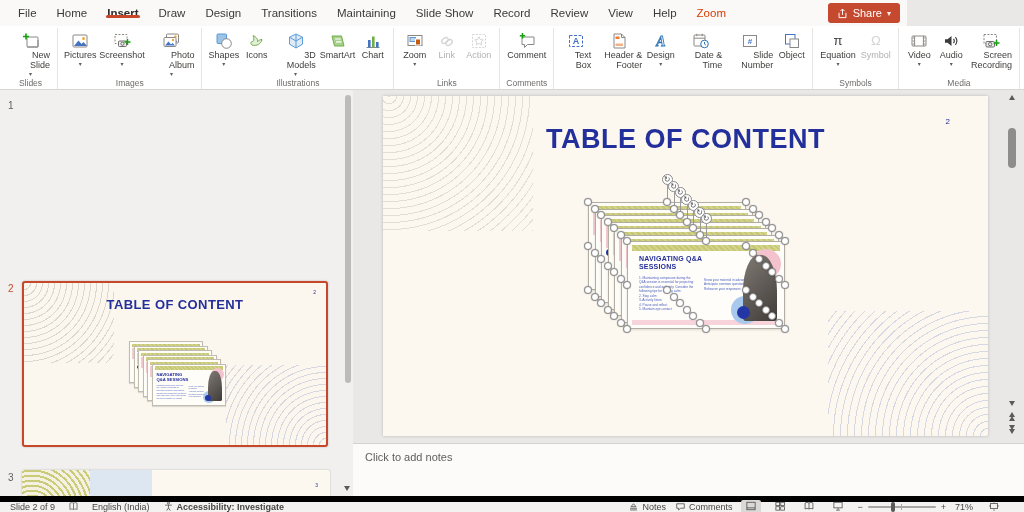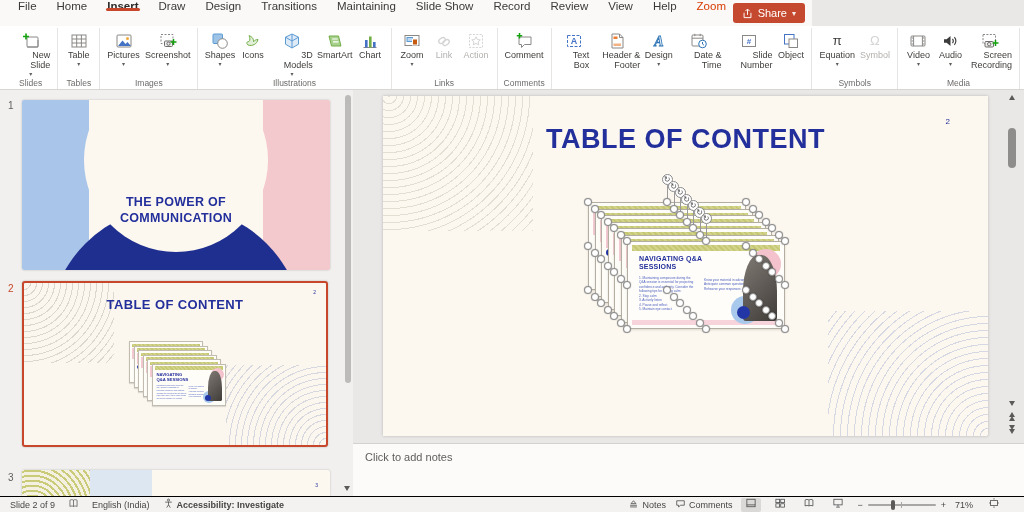--- a/index.html
+++ b/index.html
@@ -1,21 +1,21 @@
 <!DOCTYPE html>
 <html><head>
 <meta charset="utf-8">
 <style>
   * { margin:0; padding:0; box-sizing:border-box; }
   html,body { width:1024px; height:512px; overflow:hidden; }
   body { font-family:"Liberation Sans", sans-serif; background:#E9E8E6; }
   #app { position:relative; width:1024px; height:512px; background:#E9E8E6; overflow:hidden; }
 
   
-  #titlebar { position:absolute; left:0; top:0; width:812px; height:26px; background:#FAF9F7; display:flex; align-items:flex-start; }
+  #titlebar { position:absolute; left:0; top:0; width:907px; height:26px; background:#FAF9F7; display:flex; align-items:center; }
   #menu-tabs { display:flex; align-items:stretch; padding-left:8px; }
   .tab { position:relative; display:flex; align-items:center; padding:0 10px; font-size:11.5px; color:#3b3a39; cursor:default; }
   .tab.active { font-weight:bold; color:#2b2a29; }
   .tab.active::after { content:""; position:absolute; left:9px; right:9px; bottom:1px; height:3px; background:var(--accent); border-radius:2px; }
   .tab.accent { color:var(--zoomtab); }
   #share-btn { position:absolute; right:7px; top:3px; height:20px; background:var(--sharebg); color:#fff; border:none; border-radius:3px; font-size:11px; display:flex; align-items:center; gap:5px; padding:0 9px; font-family:inherit; }
   #share-btn svg { display:block; }
   #share-btn .sc { font-size:8px; opacity:.9; }
 
   
@@ -90,21 +90,21 @@
   #v-thumb { position:absolute; left:3px; top:36px; width:8px; height:40px; background:#8F8D8B; border-radius:4px; }
   .tri { width:0; height:0; border-left:3.5px solid transparent; border-right:3.5px solid transparent; }
   .tri.up { border-bottom:5px solid #5c5a58; }
   .tri.down { border-top:5px solid #5c5a58; }
 
   
   #notes-pane { position:absolute; left:353px; top:443px; width:671px; height:53px; background:#FCFBFA; border-top:1px solid #D4D2D0; }
   #notes-pane .ph { position:absolute; left:12px; top:7px; font-size:11px; color:#605e5c; }
 
   
-  #statusbar { position:absolute; left:0; top:496px; width:1024px; height:16px; background:#F3F2F1; border-top:1px solid #000000; display:flex; align-items:center; font-size:9px; color:#484644; }
+  #statusbar { position:absolute; left:0; top:496px; width:1024px; height:16px; background:#F3F2F1; border-top:6px solid #000000; display:flex; align-items:center; font-size:9px; color:#484644; }
   #statusbar .sect { display:flex; align-items:center; }
   #sb-left { padding-left:10px; gap:13px; }
   #sb-right { margin-left:auto; padding-right:20px; gap:9px; }
   .sb-item { display:flex; align-items:center; gap:3px; background:none; border:none; font-family:inherit; font-size:9px; color:#484644; }
   .sb-item.bold { font-weight:bold; }
   .viewbtn { width:20px; height:14px; display:flex; align-items:center; justify-content:center; background:none; border:none; }
   .viewbtn.on { background:#DBD9D7; border-radius:2px; }
   #zoom-slider { display:flex; align-items:center; gap:5px; }
   #zoom-track { position:relative; width:68px; height:2px; background:#A8A6A4; border-radius:1px; }
   #zoom-track .tick { position:absolute; left:33px; top:-2px; width:1px; height:6px; background:#A8A6A4; }
@@ -161,55 +161,54 @@
             <span class="drop">▾</span>
           </button>
         </div>
         <div class="rgroup-label">Slides</div>
       </div>
       <div class="rgroup">
         <div class="rbtns">
           <button class="rbtn">
             <span class="ic">
               <svg viewBox="0 0 18 18">
-                <rect x="2" y="3" width="14" height="12" fill="#fff" stroke="#8a8886"></rect>
-                <path d="M2 7h14M2 11h14M6.7 3v12M11.4 3v12" stroke="#8a8886"></path>
-              </svg>
-            </span>
-            <span class="lbl">Table</span>
-            <span class="drop">▾</span>
-          </button>
-        </div>
-        <div class="rgroup-label">Tables</div>
-      </div>
-      <div class="rgroup">
-        <div class="rbtns">
-          <button class="rbtn">
-            <span class="ic">
-              <svg viewBox="0 0 18 18">
                 <rect x="2" y="3" width="14" height="12" rx="1" fill="#fff" stroke="#8a8886"></rect>
                 <circle cx="12.5" cy="6.5" r="1.5" fill="#F2A93B"></circle>
                 <path d="M3 14l4.5-5.5 3 3.5 2-2 3.5 4z" fill="#4472C4"></path>
               </svg>
             </span>
             <span class="lbl">Pictures</span>
             <span class="drop">▾</span>
           </button>
           <button class="rbtn">
             <span class="ic">
               <svg viewBox="0 0 18 18">
                 <rect x="2" y="2.5" width="12" height="9" fill="none" stroke="#8a8886" stroke-dasharray="2 1.5"></rect>
                 <rect x="5.5" y="9" width="8" height="5.5" rx="1" fill="#eee" stroke="#6f6d6b"></rect>
                 <circle cx="9.5" cy="11.7" r="1.6" fill="none" stroke="#6f6d6b"></circle>
                 <path d="M14.5 7v6M11.5 10h6" stroke="#13A10E" stroke-width="1.5"></path>
               </svg>
             </span>
             <span class="lbl">Screenshot</span>
             <span class="drop">▾</span>
           </button>
+          <button class="rbtn">
+            <span class="ic">
+              <svg viewBox="0 0 18 18">
+                <rect x="4.5" y="2" width="12" height="9" rx="1" fill="#fff" stroke="#8a8886"></rect>
+                <circle cx="13.5" cy="4.5" r="1.2" fill="#F2A93B"></circle>
+                <path d="M5.5 10l3.5-4 2.5 3 1.5-1.5 2.5 2.5z" fill="#4472C4"></path>
+                <rect x="2" y="5.5" width="12" height="9" rx="1" fill="#fff" stroke="#8a8886"></rect>
+                <circle cx="11" cy="8" r="1.2" fill="#F2A93B"></circle>
+                <path d="M3 13.5l3.5-4 2.5 3L10.5 11l2.5 2.5z" fill="#4472C4"></path>
+              </svg>
+            </span>
+            <span class="lbl">Photo Album</span>
+            <span class="drop">▾</span>
+          </button>
         </div>
         <div class="rgroup-label">Images</div>
       </div>
       <div class="rgroup">
         <div class="rbtns">
           <button class="rbtn">
             <span class="ic">
               <svg viewBox="0 0 18 18">
                 <rect x="2" y="2" width="9.5" height="9.5" rx="1" fill="#9DC3E6" stroke="#5B9BD5"></rect>
                 <circle cx="11.5" cy="11.5" r="4.8" fill="#fff" stroke="#8a8886"></circle>
@@ -422,27 +421,20 @@
             <span class="lbl">Screen Recording</span>
           </button>
         </div>
         <div class="rgroup-label">Media</div>
       </div>
     </div>
   <button id="ribbon-collapse">⌄</button>
 
   <div id="thumb-panel">
     <div class="tnum" style="top:10px">1</div>
-    <div class="thumb" id="thumb1">
-      <div class="barL"></div>
-      <div class="barR"></div>
-      <div class="dome"></div>
-      <div class="circ"></div>
-      <div class="t1title">THE POWER OF COMMUNICATION</div>
-    </div>
 
     <div class="tnum sel" style="top:193px">2</div>
     <div class="thumb" id="thumb2">
       <div class="arcs-tl"></div>
       <div class="arcs-br"></div>
       <div class="t2title">TABLE OF CONTENT</div>
       <div class="badge">2</div>
       <div id="mini-stack" style="position:absolute;left:0;top:0;width:100%;height:100%">
           <div style="position: absolute; left: 105px; top: 58px; width: 74px; height: 42px; background: rgb(255, 253, 248); border: 1px solid rgb(194, 187, 175); box-shadow: rgba(0, 0, 0, 0.12) 0px 1px 1px;">
             <div style="position:absolute;left:2px;right:2px;top:1.5px;height:3.5px;background:repeating-linear-gradient(45deg,#C6C873 0 1.5px,#D3D48C 1.5px 3px)"></div>

